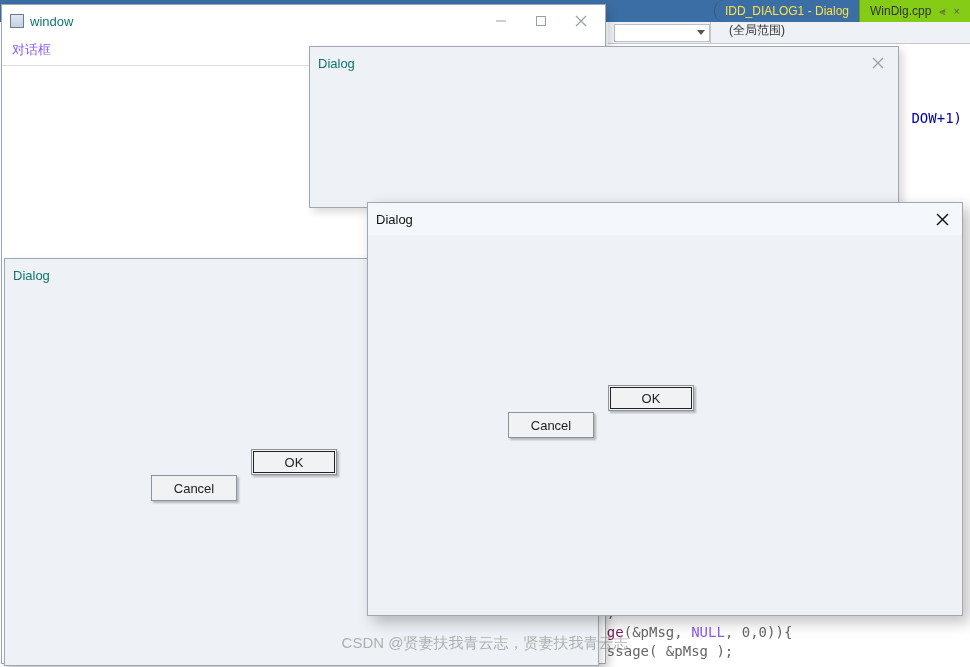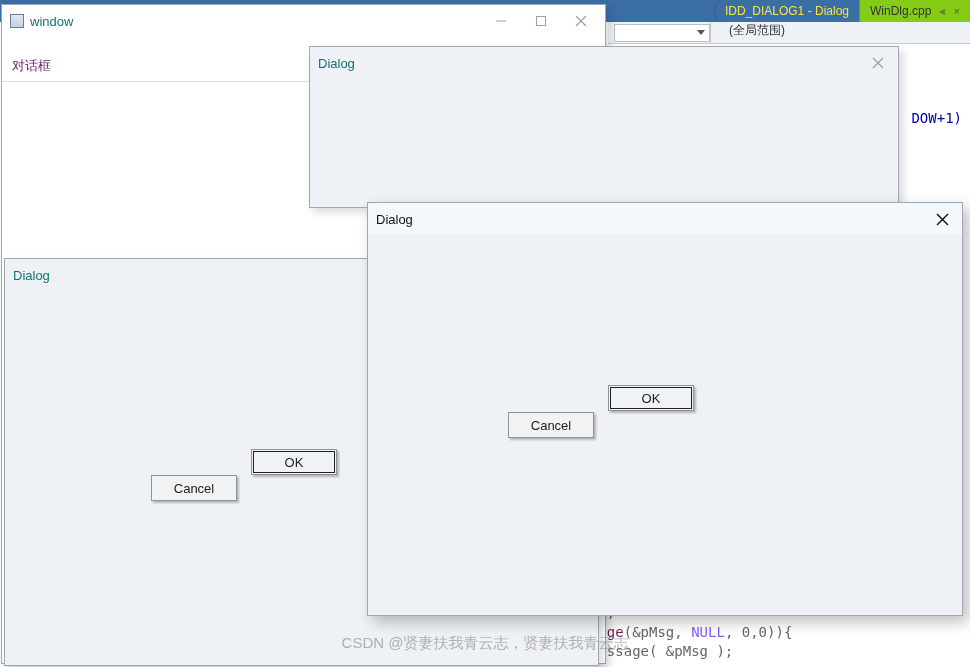--- a/index.html
+++ b/index.html
@@ -130,23 +130,22 @@
   .win .content {
     position: relative;
     width: 100%;
   }
 
   .win.window-win { left: 1px; top: 4px; width: 605px; height: 660px; background:#fff; }
   .win.window-win .titlebar { border-bottom: none; }
   .win.window-win .subtitle {
     padding: 4px 10px 6px 10px;
     font-size: 13px;
-    color: #701a75;
+    color: #8b5cf6;
     border-bottom: 1px solid #e0e0e0;
-    margin-top: 16px;
   }
 
   .win.inactive .titlebar { color: #0f766e; }
   .win.inactive .titlebar .ctrl svg line,
   .win.inactive .titlebar .ctrl svg rect,
   .win.inactive .titlebar .ctrl svg path { stroke: #9aa0a8; }
 
   .win.dlg1 { left: 309px; top: 46px; width: 590px; height: 162px; }
   .win.dlg1 .content { height: calc(100% - 32px); background: #eef1f5; }
   .win.dlg1 .titlebar { background: #eef1f5; }

